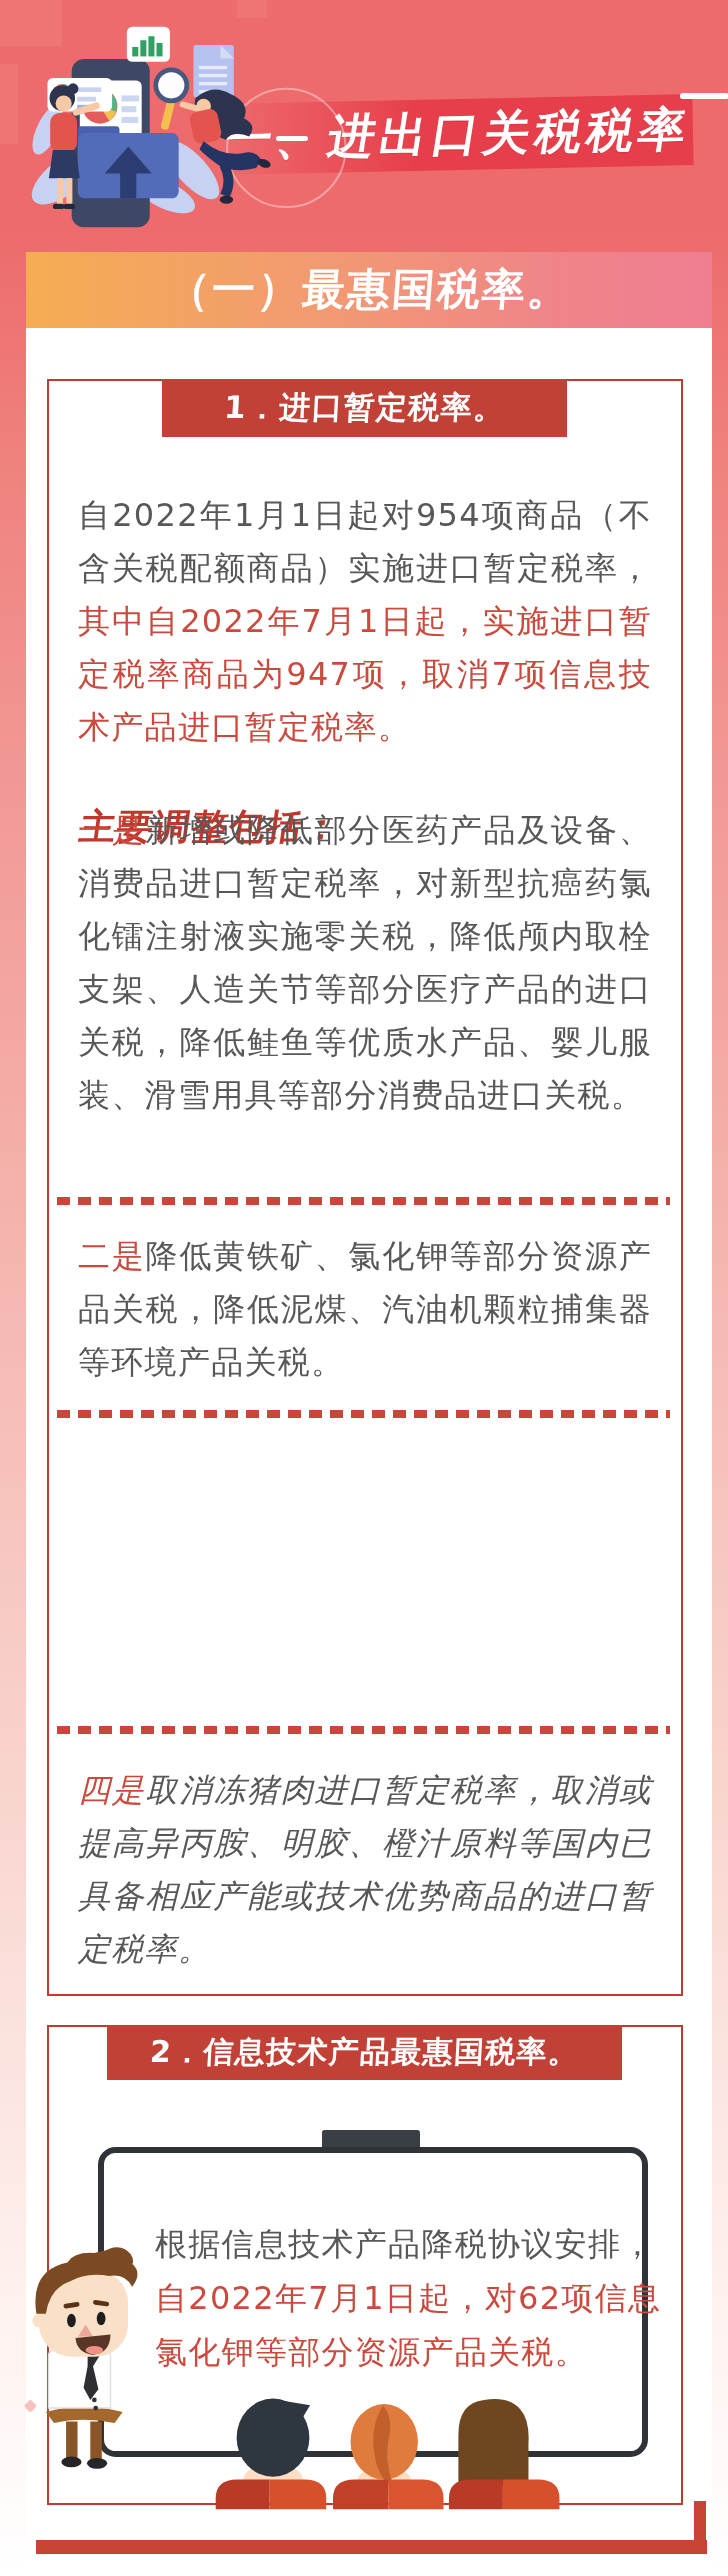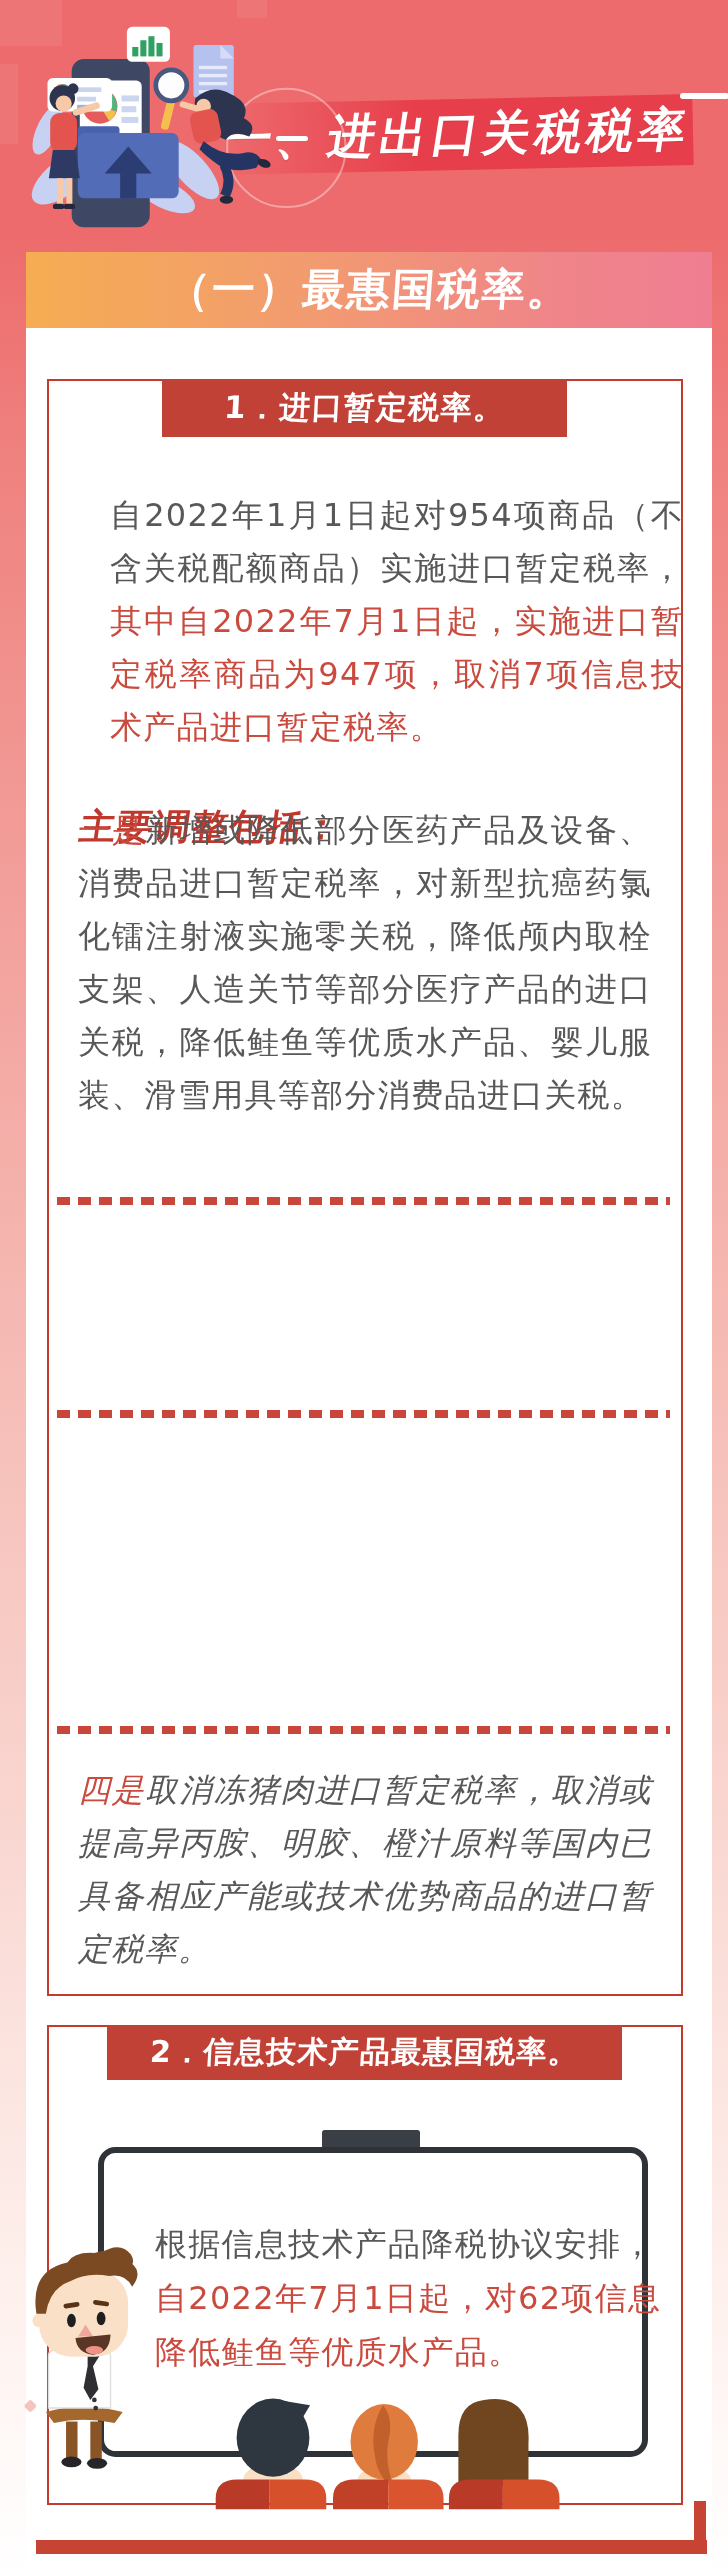--- a/index.html
+++ b/index.html
@@ -158,49 +158,52 @@
     <div class="t">（一）最惠国税率。</div>
   </div>
 
   <div id="sheet" class="abs"></div>
 
   <div id="card1" class="card"></div>
   <div id="btn1" class="rbtn">
     <div class="t">1．进口暂定税率。</div>
   </div>
 
-  <div class="para" style="top:489px;margin-left:32px;">
+  <div class="para" style="top:489px;">
     <span class="gray">自2022年1月1日起对954项商品（不含关税配额商品）实施进口暂定税率，</span><span class="red">其中自2022年7月1日起，实施进口暂定税率商品为947项，取消7项信息技术产品进口暂定税率。</span>
   </div>
 
   <div id="subhead">主要调整包括：</div>
 
   <div class="para" style="top:804px;">
     <span class="red">一是</span><span class="gray">新增或降低部分医药产品及设备、消费品进口暂定税率，对新型抗癌药氯化镭注射液实施零关税，降低颅内取栓支架、人造关节等部分医疗产品的进口关税，降低鲑鱼等优质水产品、婴儿服装、滑雪用具等部分消费品进口关税。</span>
   </div>
   <div class="divider" style="top:1197px;"></div>
 
+  <div class="para" style="top:1230px;">
+    <span class="red">二是</span><span class="gray">降低黄铁矿、氯化钾等部分资源产品关税，降低泥煤、汽油机颗粒捕集器等环境产品关税。</span>
+  </div>
   <div class="divider" style="top:1410px;"></div>
 
   <div class="divider" style="top:1726px;"></div>
 
   <div class="para" style="top:1764px;font-style:italic;">
     <span class="red">四是</span><span class="gray">取消冻猪肉进口暂定税率，取消或提高异丙胺、明胶、橙汁原料等国内已具备相应产能或技术优势商品的进口暂定税率。</span>
   </div>
 
   <div id="card2" class="card"></div>
   <div id="btn2" class="rbtn">
     <div class="t">2．信息技术产品最惠国税率。</div>
   </div>
 
   <div id="boardtab" class="abs"></div>
   <div id="board" class="abs"></div>
   <div class="bline gray" style="top:2217px;">根据信息技术产品降税协议安排，</div>
   <div class="bline red" style="top:2271px;">自2022年7月1日起，对62项信息</div>
-  <div class="bline red" style="top:2325px;">降低鲑鱼等优质水产品。</div>
+  <div class="bline red" style="top:2325px;">氯化钾等部分资源产品关税。</div>
 
   <div id="thickbar" class="abs"></div>
   <div id="thickbarv" class="abs"></div>
 
   <svg class="abs" style="left:0;top:2110px;" width="728" height="466" viewBox="0 0 1080 691">
     <rect x="38" y="432" width="14" height="14" rx="3" fill="#f5c3bc" transform="rotate(45 45 439)"></rect>
     <g>
       <path d="M68,448 Q122,432 182,448 L170,464 Q122,455 80,464 Z" fill="#a4682e"></path>
       <rect x="98" y="462" width="17" height="58" fill="#8a5526"></rect>
       <rect x="134" y="462" width="17" height="58" fill="#8a5526"></rect>

